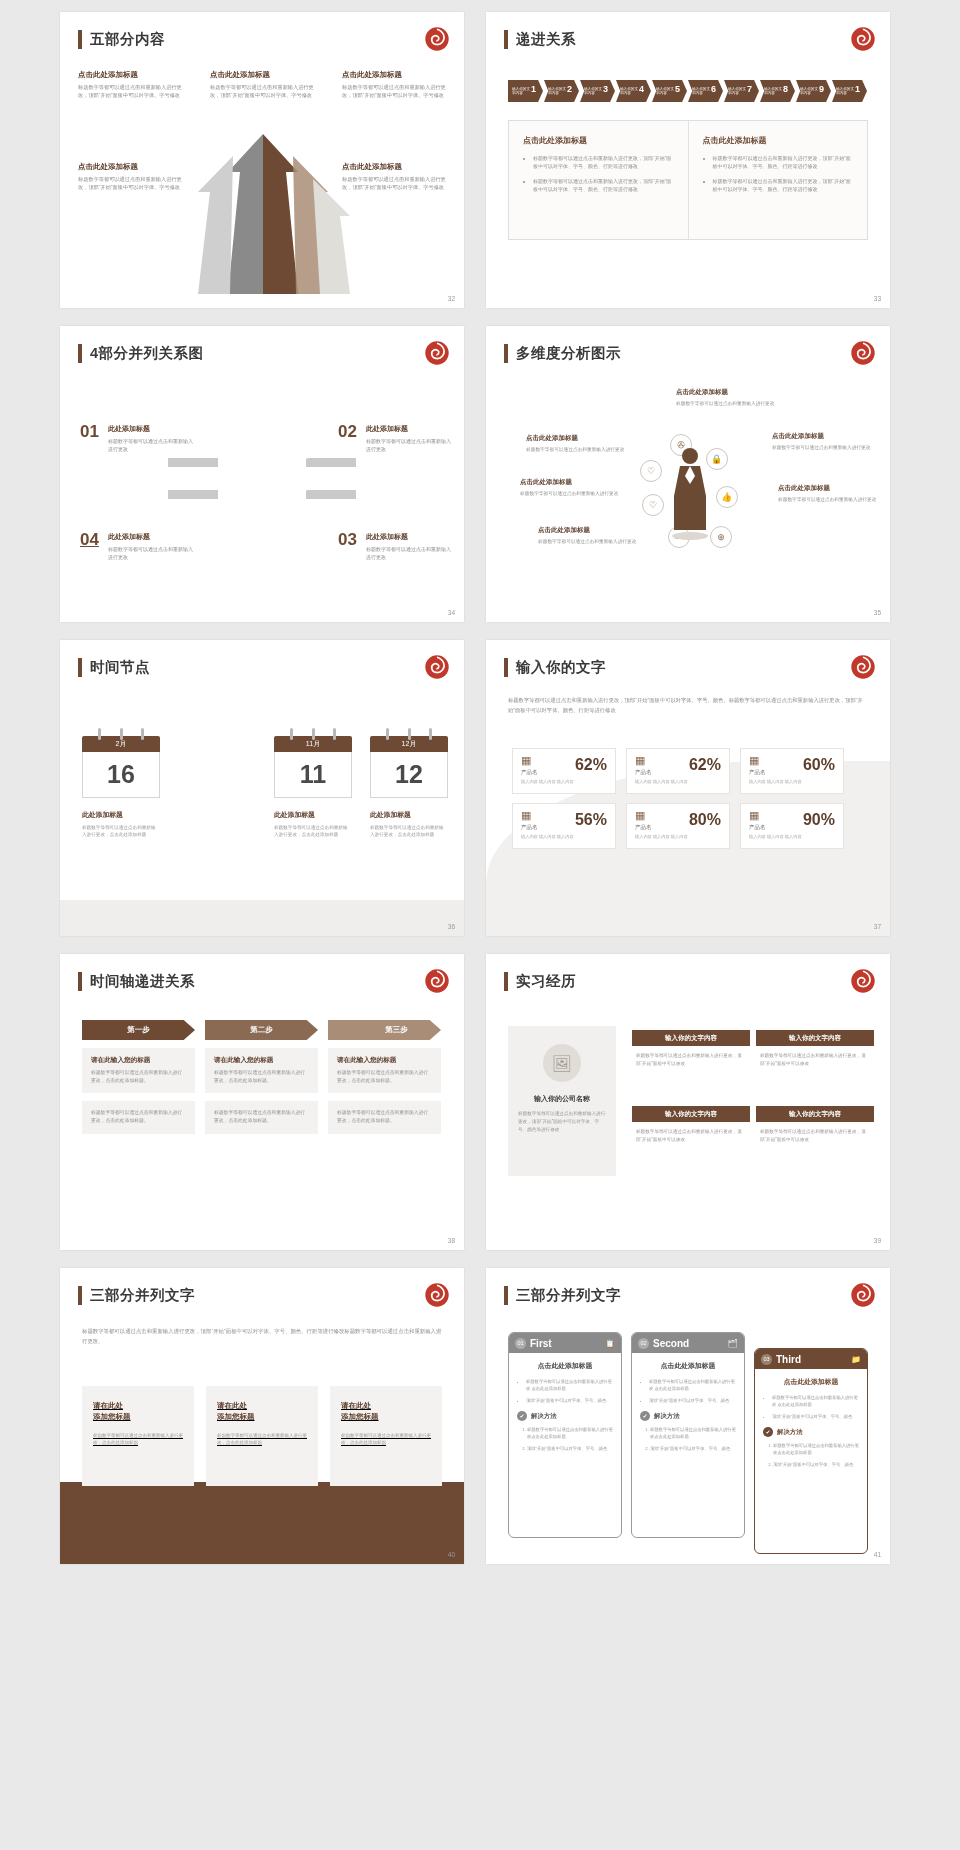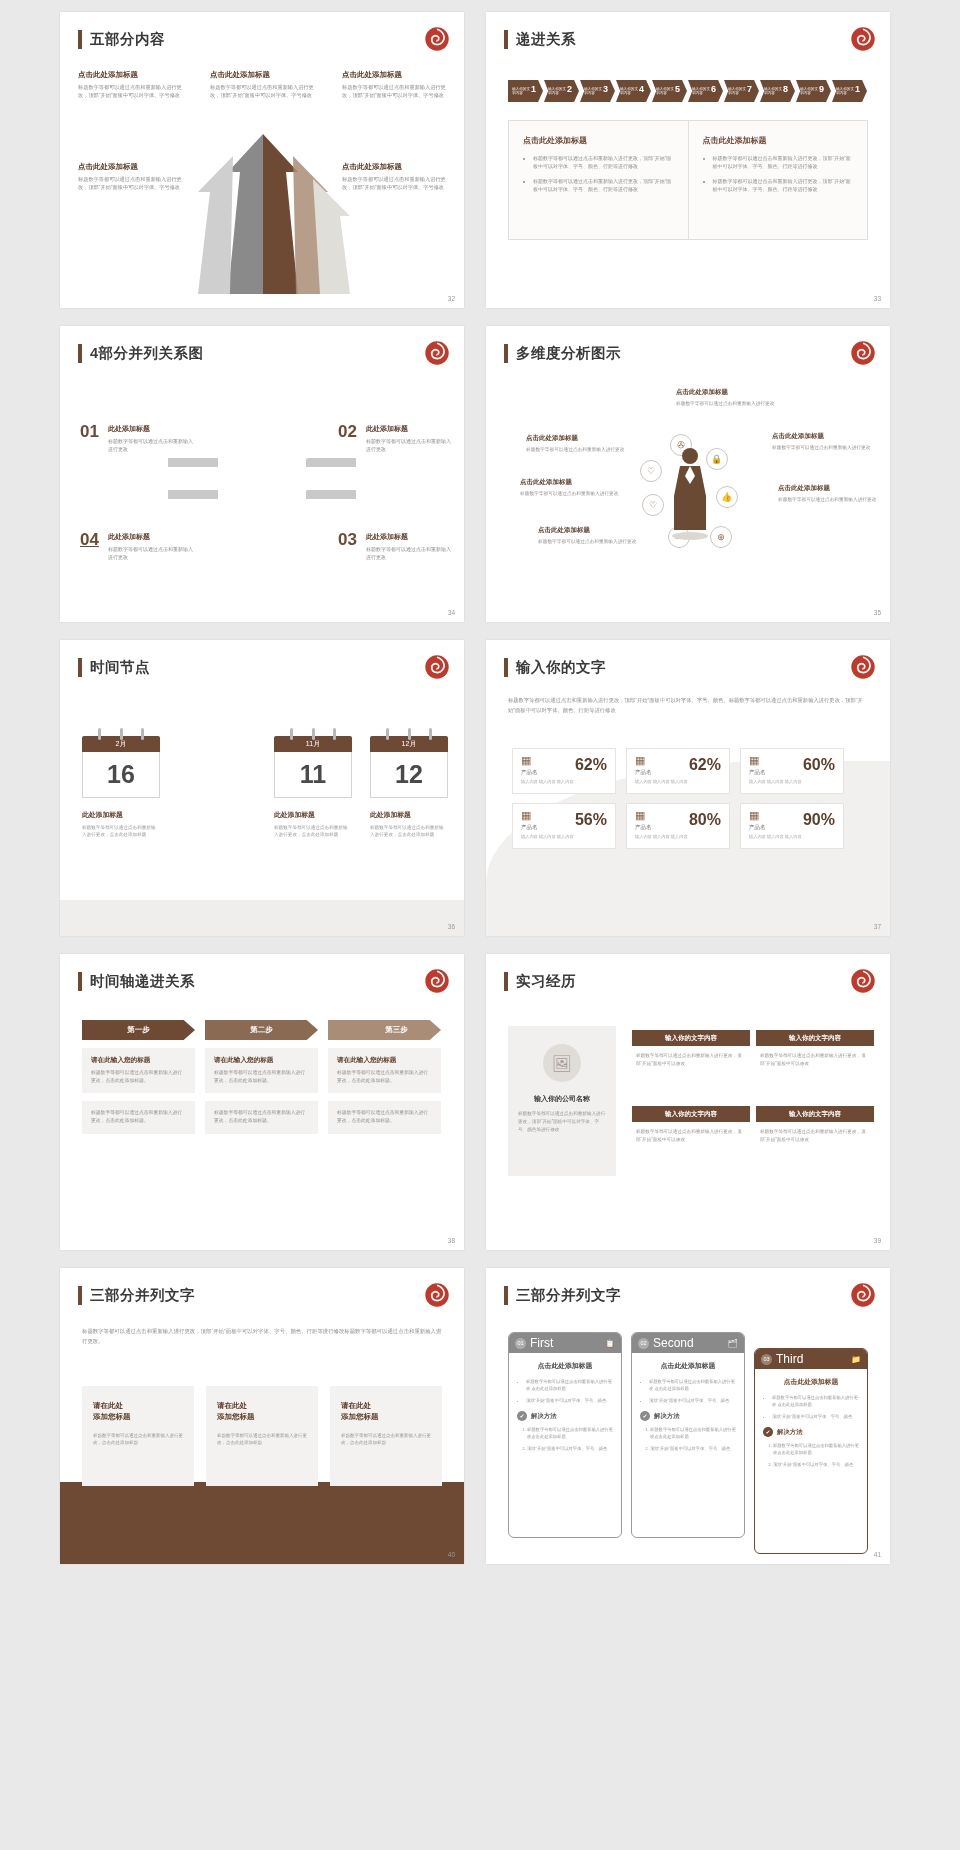--- a/index.html
+++ b/index.html
@@ -195,31 +195,31 @@
   .s39 .cobox .circ { width: 38px; height: 38px; border-radius: 50%; background: #e0dcd8; margin: 6px auto 12px; display: flex; align-items: center; justify-content: center; font-size: 16px; color: #a39a92; }
   .s39 .cobox .h { font-size: 7px; font-weight: bold; color: #3d3d3d; text-align: center; margin-bottom: 6px; }
   .s39 .cobox .p { font-size: 4.6px; color: #949494; line-height: 1.7; }
   .s39 .exp { position: absolute; width: 118px; }
   .s39 .exp .hd { background: #6e4a34; color: #fff; font-size: 6.5px; font-weight: bold; height: 16px; display: flex; align-items: center; justify-content: center; }
   .s39 .exp .bd { font-size: 4.6px; color: #949494; line-height: 1.7; padding: 6px 4px 0; }
 
   
   .s40 .intro { position: absolute; left: 22px; top: 58px; width: 360px; font-size: 5.4px; color: #8c8c8c; line-height: 1.9; }
   .s40 .brown { position: absolute; left: 0; bottom: 0; width: 100%; height: 82px; background: #6e4a34; }
-  .s40 .card { position: absolute; top: 118px; width: 112px; height: 100px; background: #f4f2f0; padding: 14px 11px; }
+  .s40 .card { position: absolute; top: 118px; width: 112px; height: 100px; background: #f4f2f0; padding: 14px 11px; text-decoration: underline; }
   .s40 .card .h { font-size: 7.5px; font-weight: bold; color: #5d3f2c; line-height: 1.5; margin-bottom: 9px; }
   .s40 .card .p { font-size: 4.5px; color: #969696; line-height: 1.7; }
 
   
   .s41 .col { position: absolute; top: 64px; width: 114px; height: 206px; border: 1.4px solid #9a9a9a; border-radius: 6px; background: #fff; padding: 0; overflow: hidden; }
   .s41 .col.hl { border-color: #6e4a34; }
   .s41 .col .hd { height: 20px; background: #8a8a8a; display: flex; align-items: center; padding: 0 6px; color: #fff; }
   .s41 .col.hl .hd { background: #6e4a34; }
   .s41 .col .hd .n { width: 11px; height: 11px; border-radius: 50%; background: rgba(255,255,255,.3); font-size: 5.5px; display: flex; align-items: center; justify-content: center; margin-right: 4px; }
-  .s41 .col .hd .w { font-size: 12px; font-weight: normal; }
+  .s41 .col .hd .w { font-size: 10px; font-weight: bold; }
   .s41 .col .hd .ic { margin-left: auto; font-size: 8px; }
   .s41 .col .bd { padding: 8px 8px; }
   .s41 .col .bd .h { font-size: 6.8px; color: #4a4a4a; font-weight: bold; text-align: center; margin-bottom: 7px; }
   .s41 .col.hl .bd .h { color: #6e4a34; }
   .s41 .col .bd ul { margin: 0 0 7px; padding-left: 9px; }
   .s41 .col .bd li { font-size: 4.3px; color: #979797; line-height: 1.65; margin-bottom: 5px; }
   .s41 .col .sol { display: flex; align-items: center; gap: 4px; margin: 6px 0 5px; }
   .s41 .col .sol .b { width: 10px; height: 10px; border-radius: 50%; background: #8a8a8a; color: #fff; font-size: 5.5px; display: flex; align-items: center; justify-content: center; }
   .s41 .col.hl .sol .b { background: #6e4a34; }
   .s41 .col .sol .t { font-size: 6.4px; font-weight: bold; color: #555; }

